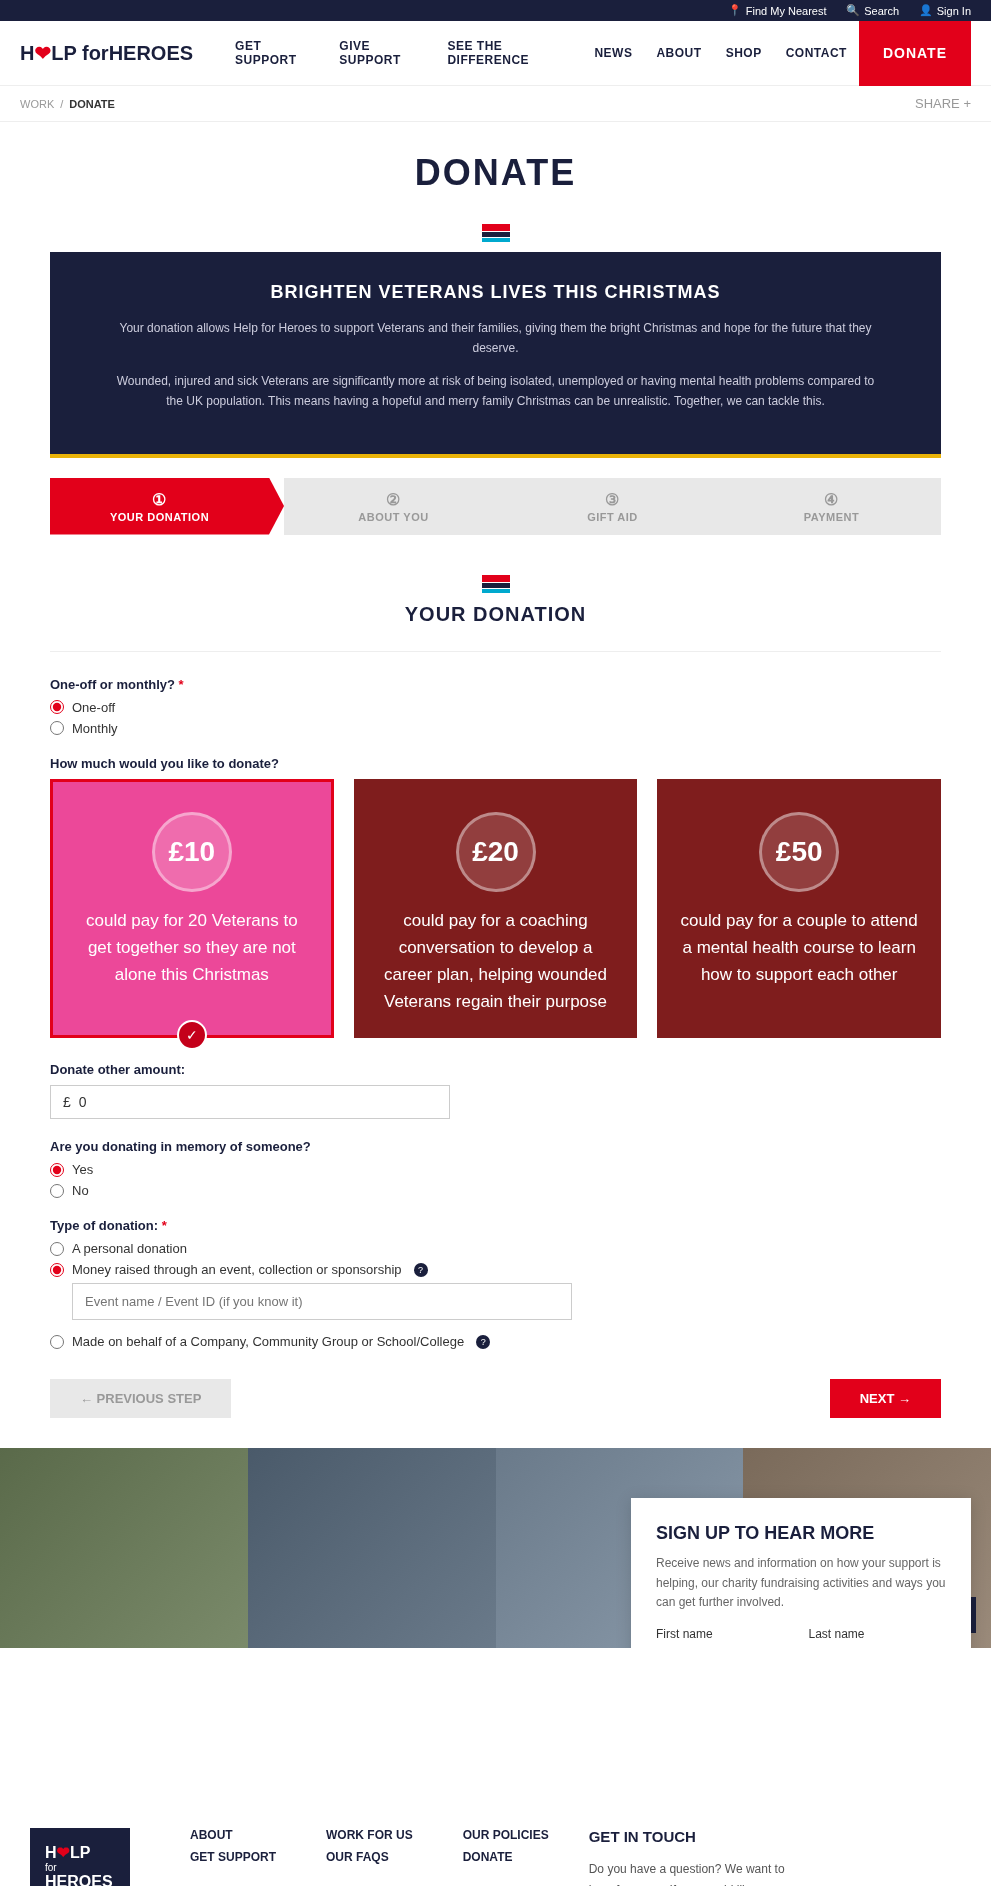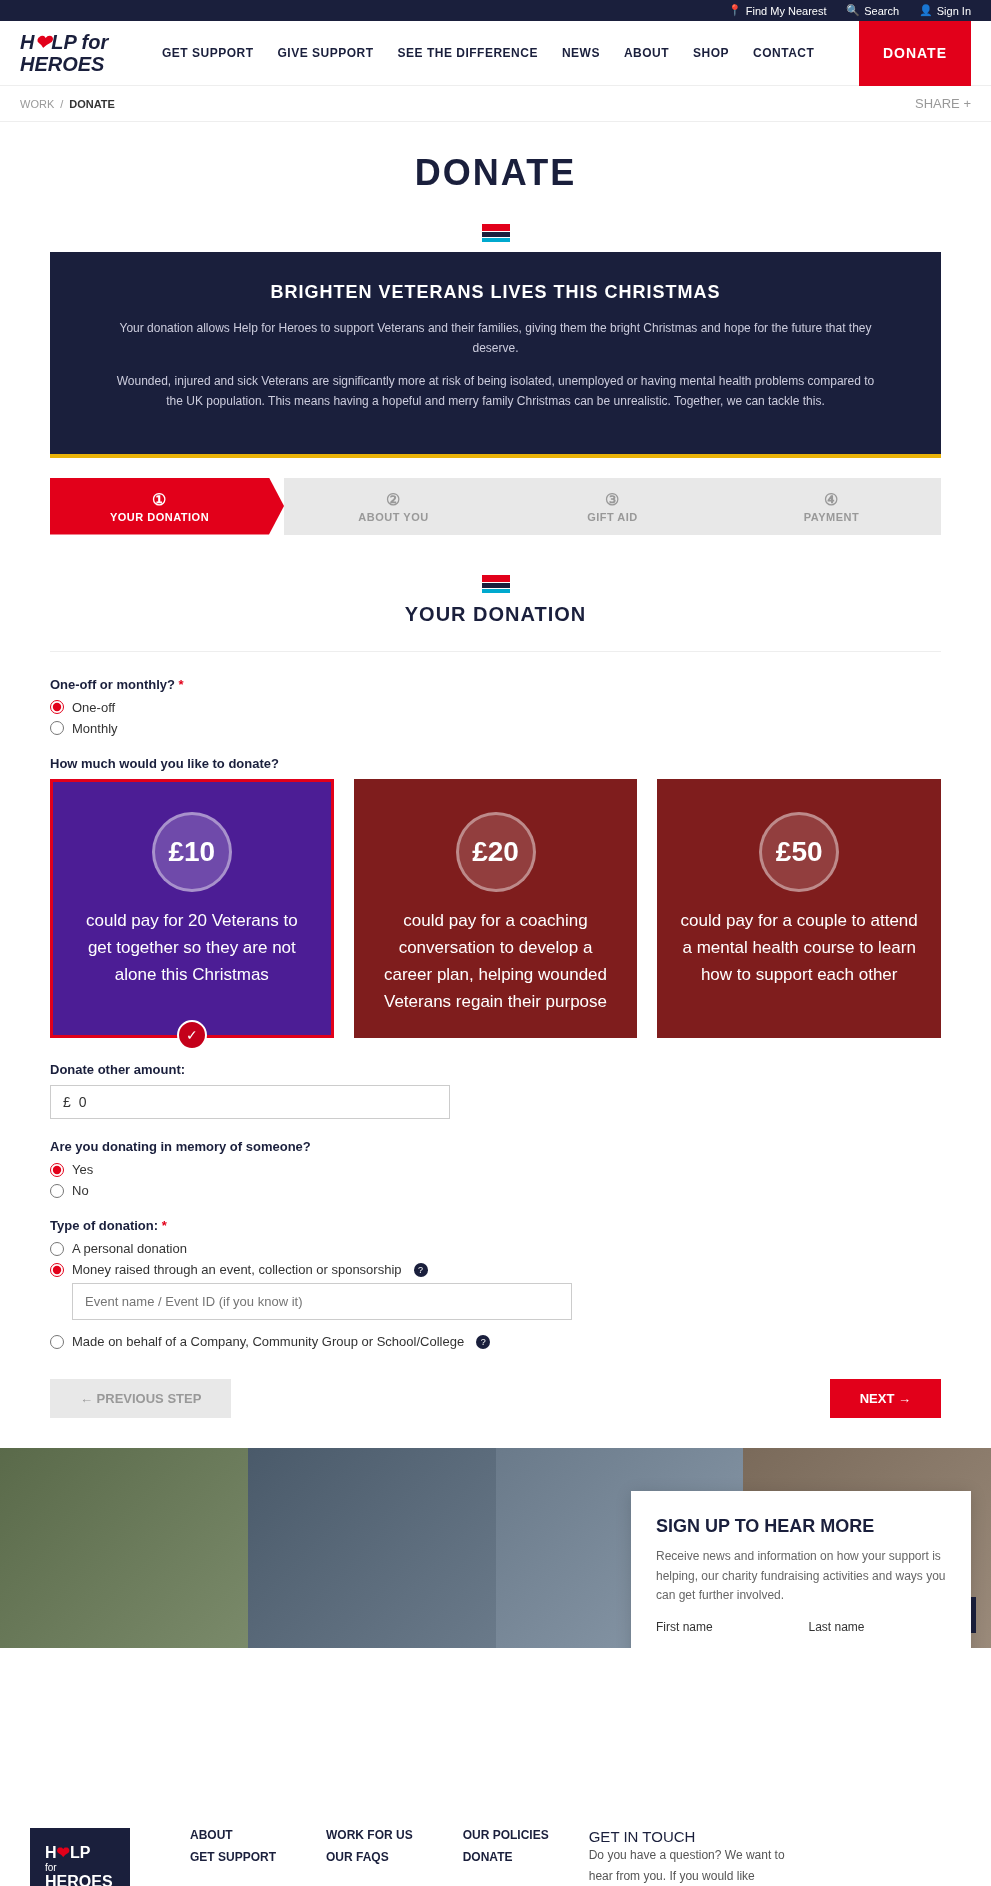--- a/index.html
+++ b/index.html
@@ -22,28 +22,27 @@
     .header {
       display: flex;
       align-items: center;
       padding: 0 20px;
       background: #fff;
       border-bottom: 1px solid #eee;
       height: 65px;
     }
     .logo {
       display: flex;
-      flex-direction: column;
+      flex-direction: row;
       margin-right: 30px;
       line-height: 1.1;
       font-weight: bold;
       font-size: 18px;
       color: #1a1f3c;
       min-width: 100px;
-      font-style: italic;
     }
     .logo .help { color: #1a1f3c; font-size: 20px; }
     .logo .help span { color: #e2001a; }
     .logo .heroes { color: #1a1f3c; font-size: 20px; }
 
     .nav { display: flex; align-items: center; gap: 0; flex: 1; }
     .nav a {
       text-decoration: none;
       color: #1a1f3c;
       font-size: 12px;
@@ -212,21 +211,21 @@
       flex: 1;
       background: #7f1d1d;
       color: #fff;
       padding: 30px 20px 20px;
       text-align: center;
       cursor: pointer;
       position: relative;
       border: 3px solid transparent;
     }
     .donation-card.active {
-      background: #4c1d95;
+      background: #ec4899;
       border-color: #e2001a;
     }
     .donation-card .amount-circle {
       width: 80px;
       height: 80px;
       border-radius: 50%;
       background: rgba(255,255,255,0.15);
       display: flex;
       align-items: center;
       justify-content: center;
@@ -417,24 +416,24 @@
       text-transform: uppercase;
       margin-bottom: 8px;
     }
 
     .footer-contact {
       flex: 1;
       max-width: 220px;
     }
     .footer-contact h4 {
       font-size: 15px;
-      font-weight: 400;
-      text-transform: uppercase;
-      color: #1a1f3c;
-      margin-bottom: 0;
+      font-weight: 700;
+      text-transform: uppercase;
+      color: #1a1f3c;
+      margin-bottom: 14px;
     }
     .footer-contact p { font-size: 12px; color: #555; line-height: 1.7; margin-bottom: 15px; }
 
     .divider { height: 1px; background: #eee; margin: 0 50px; }
 
     .tooltip-icon {
       display: inline-flex;
       align-items: center;
       justify-content: center;
       width: 14px;
@@ -631,21 +630,21 @@
 </div>
 
 <div class="footer-strip" style="position:relative;">
   <div class="footer-strip-img" style="background: linear-gradient(135deg, #5a6a4a 0%, #7a8a6a 100%);"></div>
   <div class="footer-strip-img" style="background: linear-gradient(135deg, #4a5a6a 0%, #6a7a8a 100%);"></div>
   <div class="footer-strip-img" style="background: linear-gradient(135deg, #6a7a8a 0%, #8a9aaa 100%);"></div>
   <div class="footer-strip-img" style="background: linear-gradient(135deg, #7a6a5a 0%, #9a8a7a 100%);"></div>
 
   <div class="scroll-top">▲</div>
 
-  <div class="signup-panel" style="position:absolute; right:20px; top:43px;">
+  <div class="signup-panel" style="position:absolute; right:20px; top:50px;">
     <h3>SIGN UP TO HEAR MORE</h3>
     <p>Receive news and information on how your support is helping, our charity fundraising activities and ways you can get further involved.</p>
     <div class="signup-form-row">
       <div class="signup-form-field">
         <label>First name</label>
         <input type="text" style="">
       </div>
       <div class="signup-form-field">
         <label>Last name</label>
         <input type="text" style="">

